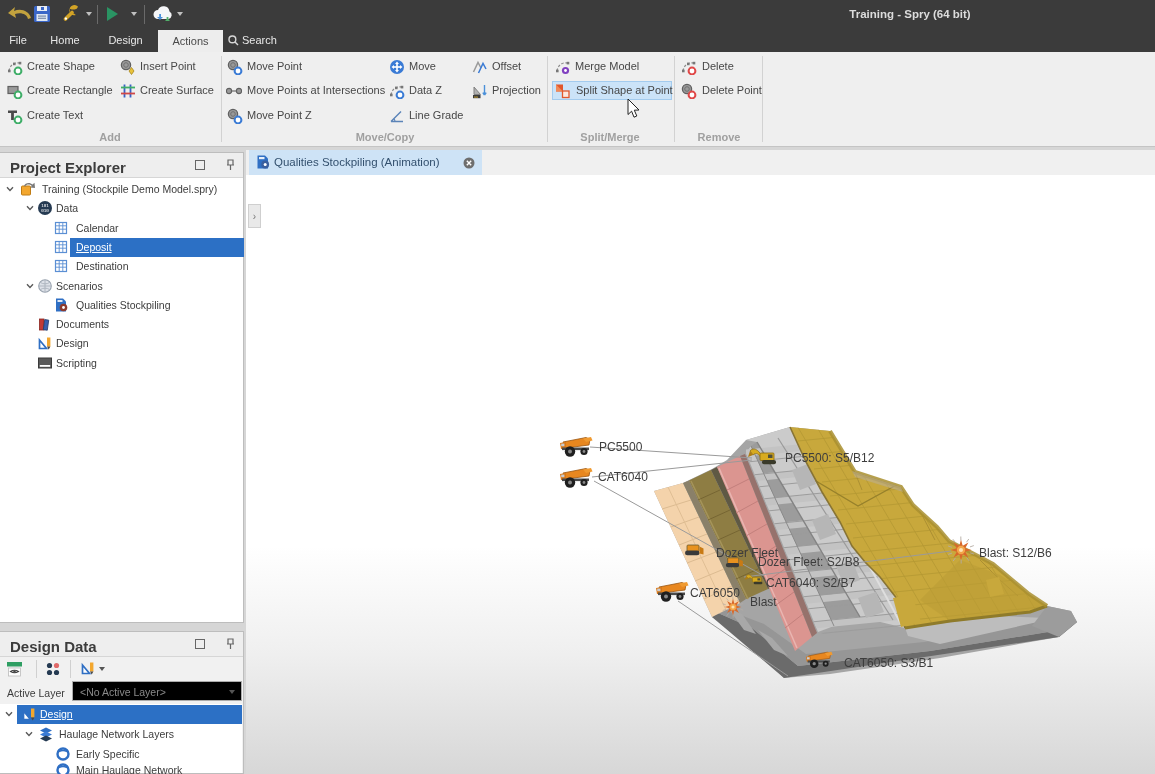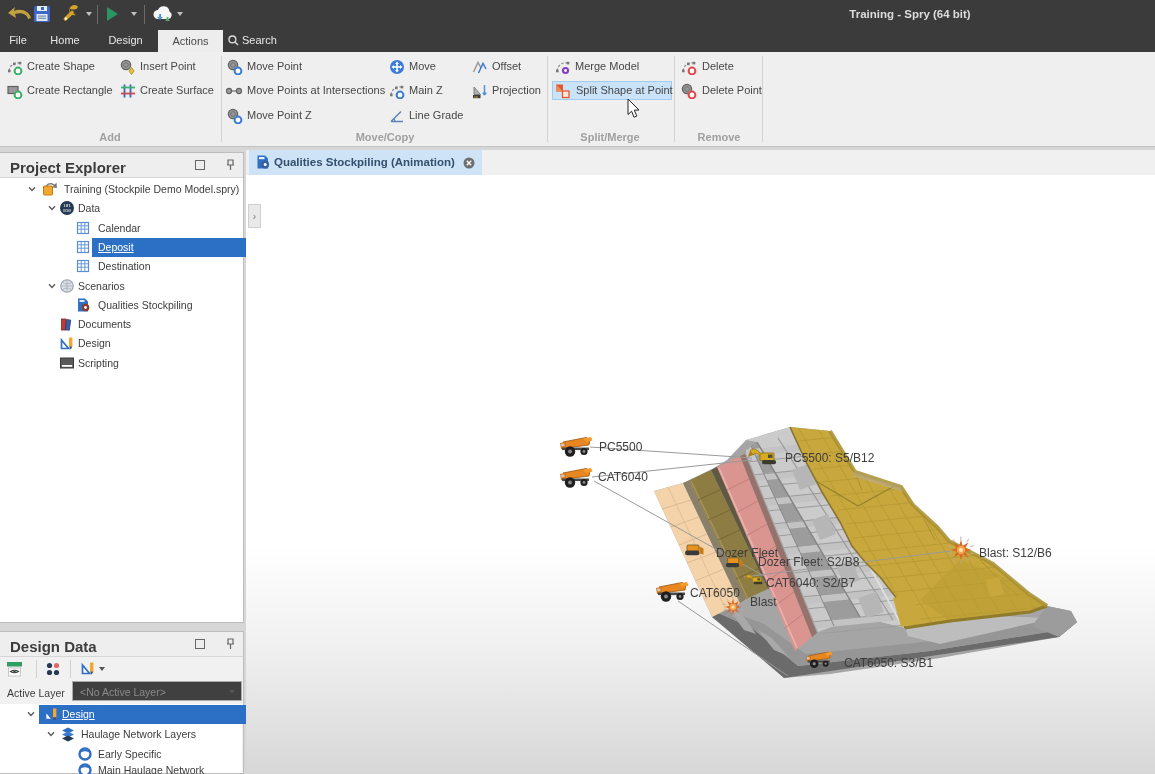--- a/index.html
+++ b/index.html
@@ -20,30 +20,30 @@
 .rsep { top:4px; width:1px; height:86px; background:#d2d2d2; }
 .ritem { height:18px; font-size:11px; color:#474747; white-space:nowrap; }
 .ritem svg { position:absolute; left:0; top:1px; }
 .ritem span { position:absolute; left:20px; top:2px; }
 .rlabel { font-size:11px; font-weight:bold; color:#a0a0a0; text-align:center; top:79px; }
 #splithl { left:552px; top:29px; width:120px; height:19px; background:#cbe3f8; border:1px solid #a3cbee; }
 
 #pe-panel { left:0; top:152px; width:244px; height:471px; background:#fff; border:1px solid #bdbdbd; border-left:none; }
 .phead { left:0; top:0; width:100%; height:25px; background:#eeeeee; border-bottom:1px solid #d6d6d6; }
 .phead .t { position:absolute; left:10px; top:6px; font-size:15px; font-weight:bold; color:#3c3c3c; }
-.tree-row { position:absolute; height:19px; font-size:10.5px; color:#3c3c3c; white-space:nowrap;margin-left:22px; }
+.tree-row { position:absolute; height:19px; font-size:10.5px; color:#3c3c3c; white-space:nowrap; }
 .tree-row .lbl { position:absolute; top:3px; }
 .sel-blue { background:#2c70c5; }
 .sel-blue .lbl { color:#fff; text-decoration:underline; }
 #dd-panel { left:0; top:631px; width:244px; height:143px; background:#f1f1f1; border:1px solid #bdbdbd; border-left:none; }
 #dd-tree { left:0; top:72px; width:242px; height:69px; background:#fff; }
 
 #canvas { left:246px; top:150px; width:909px; height:624px; background:#f0f0f0; }
 #doc-tab { left:3px; top:0; width:233px; height:25px; background:#cee3f6; }
-#doc-tab span { position:absolute; left:25px; top:6px; font-size:11.5px; font-weight:bold; color:#33506e; }
+#doc-tab span { position:absolute; left:25px; top:6px; font-size:11.5px; font-weight:normal; color:#33506e; }
 #view { left:0px; top:25px; width:909px; height:599px; background:linear-gradient(#ffffff 62%, #efefef 80%, #d7d7d7 100%); }
 #expander { left:2px; top:29px; width:13px; height:24px; background:#e9e9e9; border:1px solid #cfcfcf; color:#777; font-size:10px; text-align:center; line-height:24px; }
 </style>
 </head>
 <body>
 <div id="app">
   <div id="titlebar" class="abs">
     <svg class="abs" style="left:7px;top:4px" width="26" height="20" viewBox="0 0 26 20">
       <path d="M24 14 C22 7 14 4 7 7 L8 3 L1 9 L9 14 L8 10 C14 8 20 10 21 15 Z" fill="#c2a23e"></path>
     </svg>
@@ -113,20 +113,27 @@
         </svg>
         <span style="left:20px">Create Shape</span>
       </div>
     <div class="abs ritem" style="left:7px;top:30px;width:220px">
         <svg width="16" height="16" viewBox="0 0 16 16">
           <rect x="1" y="3.5" width="10" height="7" fill="#9a9a9a" stroke="#606060" stroke-width="1.2"></rect>
           <circle cx="11" cy="12" r="3.4" fill="#fff" stroke="#3fae68" stroke-width="2"></circle>
         </svg>
         <span style="left:20px">Create Rectangle</span>
       </div>
+    <div class="abs ritem" style="left:7px;top:55px;width:220px">
+        <svg width="16" height="16" viewBox="0 0 16 16">
+          <path d="M1 2.5 h9 v2.6 h-3.1 v7 h-2.8 v-7 H1 Z" fill="#4a4a4a"></path>
+          <circle cx="11" cy="12" r="3.4" fill="#fff" stroke="#3fae68" stroke-width="2"></circle>
+        </svg>
+        <span style="left:20px">Create Text</span>
+      </div>
     <div class="abs ritem" style="left:120px;top:6px;width:220px">
         <svg width="16" height="16" viewBox="0 0 16 16">
           <circle cx="6" cy="6" r="4.6" fill="#9a9a9a" stroke="#606060" stroke-width="1.3"></circle>
           <circle cx="6" cy="6" r="2.3" fill="none" stroke="#707070" stroke-width="1"></circle>
           <path d="M11.5 8.5 L14 12 L11.5 15.5 L9 12 Z" fill="#e8c23a" stroke="#a8861a" stroke-width="0.8"></path>
         </svg>
         <span style="left:20px">Insert Point</span>
       </div>
     <div class="abs ritem" style="left:120px;top:30px;width:220px">
         <svg width="16" height="16" viewBox="0 0 16 16">
@@ -170,21 +177,21 @@
         <span style="left:20px">Move</span>
       </div>
     <div class="abs ritem" style="left:389px;top:30px;width:220px">
         <svg width="16" height="16" viewBox="0 0 16 16">
           <path d="M2 12 C3 6 7 3 13 4" fill="none" stroke="#8a8a8a" stroke-width="1.2" stroke-dasharray="2.5 1.8"></path>
           <rect x="1" y="10.7" width="2.6" height="2.6" fill="#777"></rect>
           <rect x="6" y="3.6" width="2.6" height="2.6" fill="#777"></rect>
           <rect x="11.7" y="2.8" width="2.6" height="2.6" fill="#777"></rect>
           <circle cx="11" cy="12" r="3.4" fill="#fff" stroke="#3a7bd5" stroke-width="2"></circle>
         </svg>
-        <span style="left:20px">Main Z</span>
+        <span style="left:20px">Data Z</span>
       </div>
     <div class="abs ritem" style="left:389px;top:55px;width:220px">
         <svg width="16" height="16" viewBox="0 0 16 16">
           <path d="M2 13.5 H14 M2 13.5 L12 3.5" stroke="#5b84b8" stroke-width="1.5" fill="none"></path>
           <path d="M6 13.5 A5 5 0 0 0 5 10.8" stroke="#5b84b8" stroke-width="1.2" fill="none"></path>
         </svg>
         <span style="left:20px">Line Grade</span>
       </div>
     <div class="abs ritem" style="left:472px;top:6px;width:220px">
         <svg width="16" height="16" viewBox="0 0 16 16">
@@ -363,21 +370,21 @@
         </svg>
         <div class="abs" style="left:70px;top:3px;width:1px;height:18px;background:#d0d0d0"></div>
         <svg class="abs" style="left:80px;top:3px" width="16" height="16" viewBox="0 0 16 16">
           <path d="M2.5 13.5 V5 L9.5 13.5 Z" fill="#fff" stroke="#2f6fc4" stroke-width="1.7"></path>
           <rect x="10" y="2.5" width="3.4" height="9" fill="#f3a72e"></rect>
           <path d="M10 11.5 h3.4 l-1.7 3 z" fill="#4a4a4a"></path>
         </svg>
         <span class="abs caret" style="left:99px;top:10px;border-top-color:#555"></span>
       </div>
     <div class="abs" style="left:7px;top:55px;font-size:10.5px;color:#3c3c3c">Active Layer</div>
-    <div class="abs" style="left:72px;top:49px;width:170px;height:20px;background:#404040;border:1px solid #ababab">
+    <div class="abs" style="left:72px;top:49px;width:170px;height:20px;background:#000000;border:1px solid #ababab">
       <span class="abs" style="left:7px;top:4px;font-size:10.5px;color:#8a8a8a">&lt;No Active Layer&gt;</span>
       <span class="abs caret" style="right:6px;top:8px;border-top-color:#555"></span>
     </div>
     <div id="dd-tree" class="abs">
     <div class="tree-row sel-blue" style="left:17px;top:1px;width:225px">
           <svg class="abs" style="left:-13px;top:4px" width="10" height="10" viewBox="0 0 10 10">
             <path d="M2 3.2 L5 6.4 L8 3.2" fill="none" stroke="#5a5a5a" stroke-width="1.4"></path>
           </svg>
           <svg class="abs" style="left:4px;top:1px" width="16" height="16" viewBox="0 0 16 16">
             <path d="M2.5 13.5 V5 L9.5 13.5 Z" fill="#fff" stroke="#2f6fc4" stroke-width="1.7"></path>

